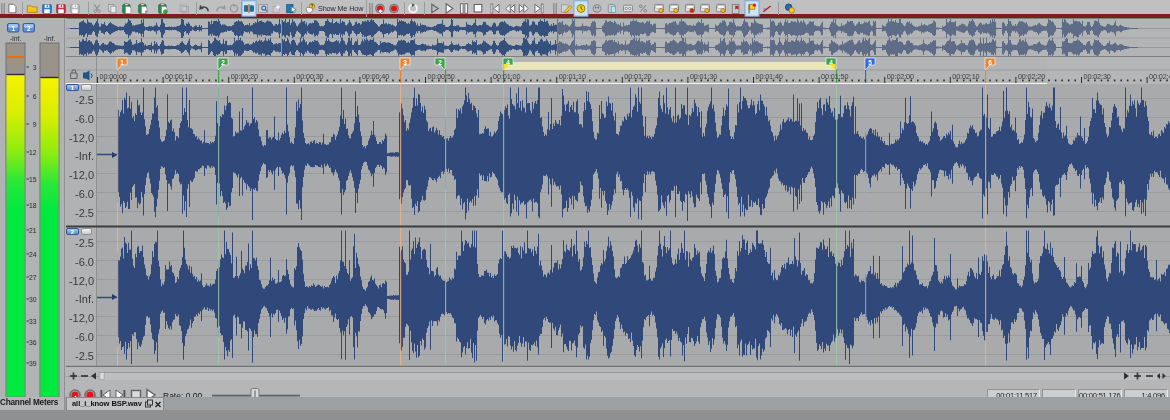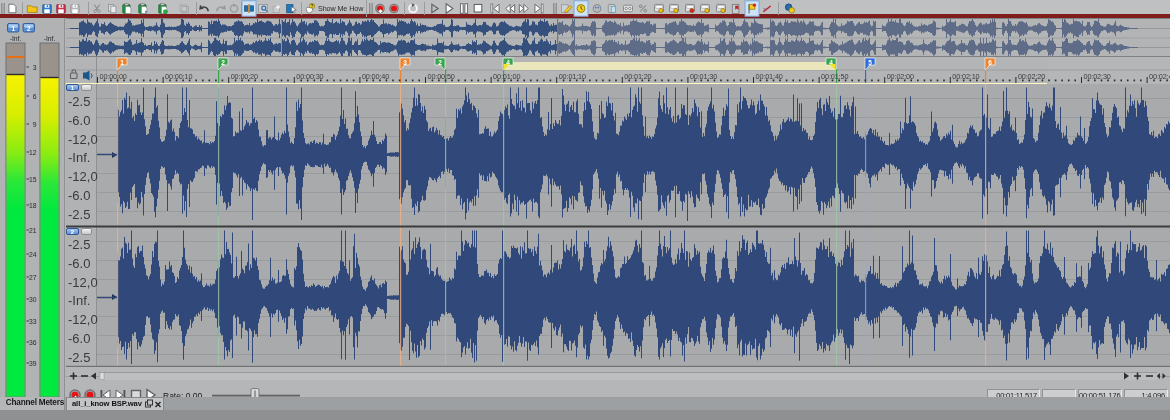--- a/index.html
+++ b/index.html
@@ -1,16 +1,16 @@
 <!DOCTYPE html>
 <html><head><meta charset="utf-8"><style>
 *{margin:0;padding:0;box-sizing:border-box}
 body{width:1170px;height:420px;overflow:hidden;font-family:"Liberation Sans",sans-serif;background:#b4b6b8;position:relative}
 .abs{position:absolute}
-.dbl{position:absolute;right:3px;font-size:13px;color:#3a3a3a;text-align:left;width:26px}
+.dbl{position:absolute;right:3px;font-size:11px;color:#3a3a3a;text-align:right;width:26px}
 </style></head><body>
 
 <div class="abs" style="left:0;top:0;width:1170px;height:18px;background:#bec0c2;border-bottom:4px solid #7f1d1d">
 <svg width="1170" height="17" style="position:absolute;left:0;top:0">
       <rect x="1" y="3" width="1.5" height="11" fill="#8e9092"></rect>
       <rect x="3.5" y="3" width="1.5" height="11" fill="#8e9092"></rect>
       <g transform="translate(12,8.5) scale(0.78) translate(-12,-8.5)">
         <path d="M8,3 h6 l3,3 v8 h-9 z" fill="#fdfdfd" stroke="#555" stroke-width="1"></path>
       </g>
       <rect x="22" y="2" width="1" height="13" fill="#999b9d"></rect>
@@ -629,21 +629,21 @@
 <text x="97" y="12.5" font-size="8.5" fill="#1a1a1a">Rate: 0,00</text>
 <rect x="146" y="8.7" width="88" height="1.8" fill="#606264"></rect>
 <rect x="185" y="2.5" width="8" height="13" rx="1.5" fill="#d6d8da" stroke="#77797b" stroke-width="1"></rect>
 <rect x="188.2" y="4.5" width="1.6" height="9" fill="#88898b"></rect>
 <path d="M197,16.5 l3.5,-5 3.5,5 z" fill="#fff" stroke="#5e6062" stroke-width="1"></path>
 </svg>
 <div style="position:absolute;left:921px;top:3px;width:53px;height:12px;background:#ccced0;border:1px solid #909294;border-right-color:#e8eaec;border-bottom-color:#e8eaec;font-size:7.5px;color:#1a1a1a;text-align:right;line-height:12px;padding-right:2px;box-sizing:border-box;letter-spacing:-0.2px">00:01:11,517</div><div style="position:absolute;left:976px;top:3px;width:34px;height:12px;background:#ccced0;border:1px solid #909294;border-right-color:#e8eaec;border-bottom-color:#e8eaec;font-size:7.5px;color:#1a1a1a;text-align:right;line-height:12px;padding-right:2px;box-sizing:border-box;letter-spacing:-0.2px"></div><div style="position:absolute;left:1012px;top:3px;width:44px;height:12px;background:#ccced0;border:1px solid #909294;border-right-color:#e8eaec;border-bottom-color:#e8eaec;font-size:7.5px;color:#1a1a1a;text-align:right;line-height:12px;padding-right:2px;box-sizing:border-box;letter-spacing:-0.2px">00:00:51,176</div><div style="position:absolute;left:1058px;top:3px;width:44px;height:12px;background:#ccced0;border:1px solid #909294;border-right-color:#e8eaec;border-bottom-color:#e8eaec;font-size:7.5px;color:#1a1a1a;text-align:right;line-height:12px;padding-right:2px;box-sizing:border-box;letter-spacing:-0.2px">1:4.096</div>
 </div>
 
 <div class="abs" style="left:0;top:397px;width:1170px;height:13px;background:#9da0a2">
-<div class="abs" style="left:0;top:0;width:65px;height:13px;background:#b4b6b8;border-right:1px solid #8e9092;font-size:8.2px;font-weight:bold;color:#1a1a1a;text-align:right;line-height:12px;letter-spacing:-0.2px">Channel Meters</div>
+<div class="abs" style="left:0;top:0;width:65px;height:13px;background:#b4b6b8;border-right:1px solid #8e9092;font-size:8.2px;font-weight:bold;color:#1a1a1a;text-align:left;line-height:12px;letter-spacing:-0.2px">Channel Meters</div>
 <div class="abs" style="left:66px;top:0;width:98px;height:13px;background:#c2c4c6;border:1px solid #84868a;border-bottom:none;font-size:7.6px;font-weight:bold;color:#111;line-height:12px;padding-left:5px;letter-spacing:-0.1px">all_i_know BSP.wav
 <svg width="18" height="11" style="position:absolute;right:1px;top:1px">
 <rect x="1.5" y="3" width="5" height="5" fill="none" stroke="#333" stroke-width="1"></rect>
 <rect x="3.5" y="1" width="5" height="5" fill="#c2c4c6" stroke="#333" stroke-width="1"></rect>
 <path d="M11.5,3 l5,5 M16.5,3 l-5,5" stroke="#222" stroke-width="1.4"></path>
 </svg>
 </div>
 </div>
 <div class="abs" style="left:0;top:410px;width:1170px;height:10px;background:#8e9092"></div>
 

